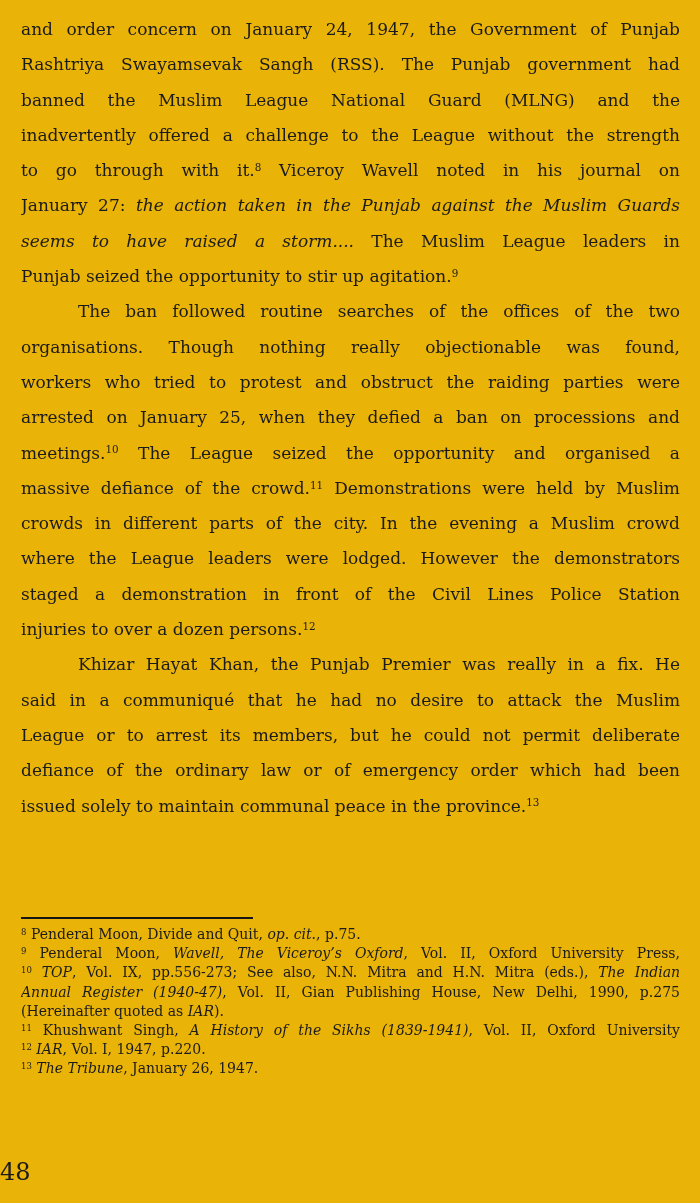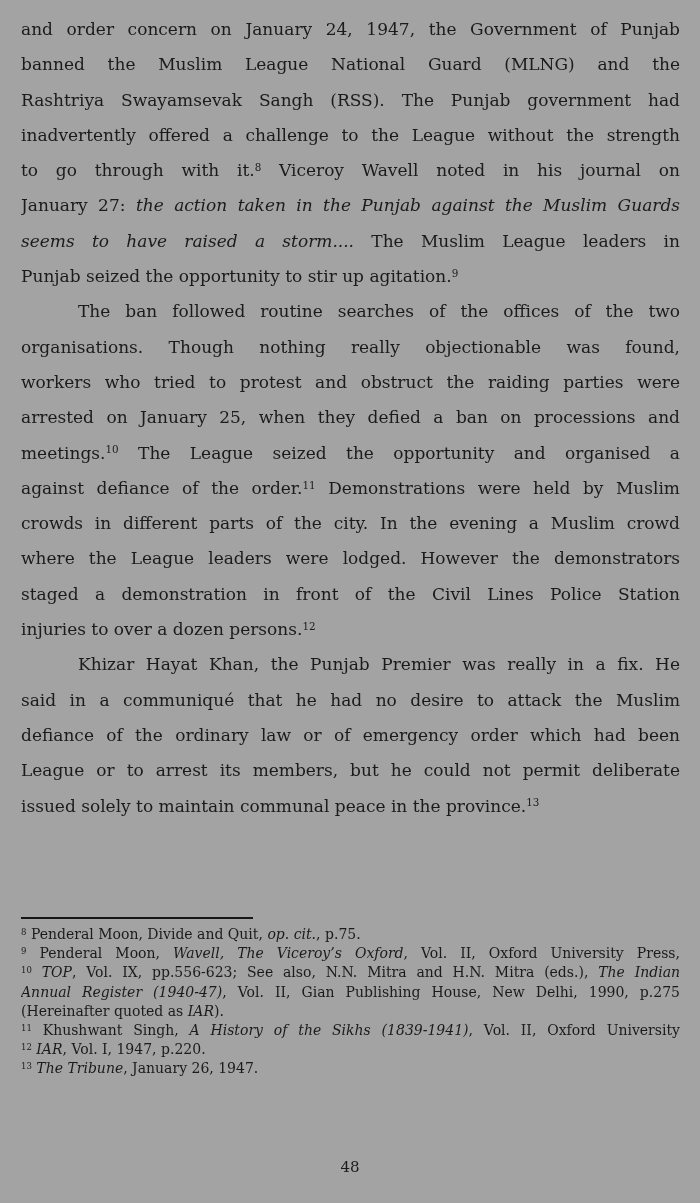--- a/index.html
+++ b/index.html
@@ -1,19 +1,19 @@
 <!DOCTYPE html>
 <html><head>
 <meta charset="utf-8">
 <style>
   html,body{margin:0;padding:0;}
   .page{
     position:relative;
     width:700px;height:1203px;
-    background:#a3a3a3;
+    background:#eab308;
     font-family:"DejaVu Serif","Liberation Serif",serif;
     color:#1b1b1b;
     overflow:hidden;
   }
   .body-text{
     position:absolute;left:21px;top:12px;width:659px;
     font-size:17px;line-height:35.3px;
   }
   .footnotes{
     position:absolute;left:21px;top:925px;width:659px;
@@ -36,58 +36,58 @@
     position:relative;
     top:-0.5em;
   }
   .fn-rule{
     position:absolute;left:21px;top:917px;
     width:232px;height:0;
     border-top:2px solid #161616;
   }
   .page-number{
     position:absolute;left:0;top:1158px;width:100%;
-    text-align:center;
-    font-size:15px;
+    text-align:left;
+    font-size:24px;
   }
 </style>
 </head>
 <body>
 
 <div class="page">
   <div class="body-text">
       <div class="tline"><span>and order concern on January 24, 1947, the Government of Punjab</span></div>
+      <div class="tline"><span>Rashtriya Swayamsevak Sangh (RSS). The Punjab government had</span></div>
       <div class="tline"><span>banned the Muslim League National Guard (MLNG) and the</span></div>
-      <div class="tline"><span>Rashtriya Swayamsevak Sangh (RSS). The Punjab government had</span></div>
       <div class="tline"><span>inadvertently offered a challenge to the League without the strength</span></div>
       <div class="tline"><span>to go through with it.</span><sup>8</sup><span> Viceroy Wavell noted in his journal on</span></div>
       <div class="tline"><span>January 27: </span><span class="it">the action taken in the Punjab against the Muslim Guards</span></div>
       <div class="tline"><span class="it">seems to have raised a storm....</span><span> The Muslim League leaders in</span></div>
       <div class="tline last"><span>Punjab seized the opportunity to stir up agitation.</span><sup>9</sup></div>
       <div class="tline indent"><span>The ban followed routine searches of the offices of the two</span></div>
       <div class="tline"><span>organisations. Though nothing really objectionable was found,</span></div>
       <div class="tline"><span>workers who tried to protest and obstruct the raiding parties were</span></div>
       <div class="tline"><span>arrested on January 25, when they defied a ban on processions and</span></div>
       <div class="tline"><span>meetings.</span><sup>10</sup><span> The League seized the opportunity and organised a</span></div>
-      <div class="tline"><span>against defiance of the order.</span><sup>11</sup><span> Demonstrations were held by Muslim</span></div>
+      <div class="tline"><span>massive defiance of the crowd.</span><sup>11</sup><span> Demonstrations were held by Muslim</span></div>
       <div class="tline"><span>crowds in different parts of the city. In the evening a Muslim crowd</span></div>
       <div class="tline"><span>where the League leaders were lodged. However the demonstrators</span></div>
       <div class="tline"><span>staged a demonstration in front of the Civil Lines Police Station</span></div>
       <div class="tline last"><span>injuries to over a dozen persons.</span><sup>12</sup></div>
       <div class="tline indent"><span>Khizar Hayat Khan, the Punjab Premier was really in a fix. He</span></div>
       <div class="tline"><span>said in a communiqué that he had no desire to attack the Muslim</span></div>
+      <div class="tline"><span>League or to arrest its members, but he could not permit deliberate</span></div>
       <div class="tline"><span>defiance of the ordinary law or of emergency order which had been</span></div>
-      <div class="tline"><span>League or to arrest its members, but he could not permit deliberate</span></div>
       <div class="tline last"><span>issued solely to maintain communal peace in the province.</span><sup>13</sup></div>
     </div>
   <div class="fn-rule"></div>
   <div class="footnotes">
       <div class="tline last"><sup>8</sup><span> Penderal Moon, Divide and Quit, </span><span class="it">op. cit.</span><span>, p.75.</span></div>
       <div class="tline"><sup>9</sup><span> Penderal Moon, </span><span class="it">Wavell, The Viceroy’s Oxford</span><span>, Vol. II, Oxford University Press,</span></div>
-      <div class="tline"><sup>10</sup><span> </span><span class="it">TOP</span><span>, Vol. IX, pp.556-623; See also, N.N. Mitra and H.N. Mitra (eds.), </span><span class="it">The Indian</span></div>
+      <div class="tline"><sup>10</sup><span> </span><span class="it">TOP</span><span>, Vol. IX, pp.556-273; See also, N.N. Mitra and H.N. Mitra (eds.), </span><span class="it">The Indian</span></div>
       <div class="tline"><span class="it">Annual Register (1940-47)</span><span>, Vol. II, Gian Publishing House, New Delhi, 1990, p.275</span></div>
       <div class="tline last"><span>(Hereinafter quoted as </span><span class="it">IAR</span><span>).</span></div>
       <div class="tline"><sup>11</sup><span> Khushwant Singh, </span><span class="it">A History of the Sikhs (1839-1941)</span><span>, Vol. II, Oxford University</span></div>
       <div class="tline last"><sup>12</sup><span> </span><span class="it">IAR</span><span>, Vol. I, 1947, p.220.</span></div>
       <div class="tline last"><sup>13</sup><span> </span><span class="it">The Tribune</span><span>, January 26, 1947.</span></div>
     </div>
   <div class="page-number">48</div>
 </div>
 
 </body></html>

